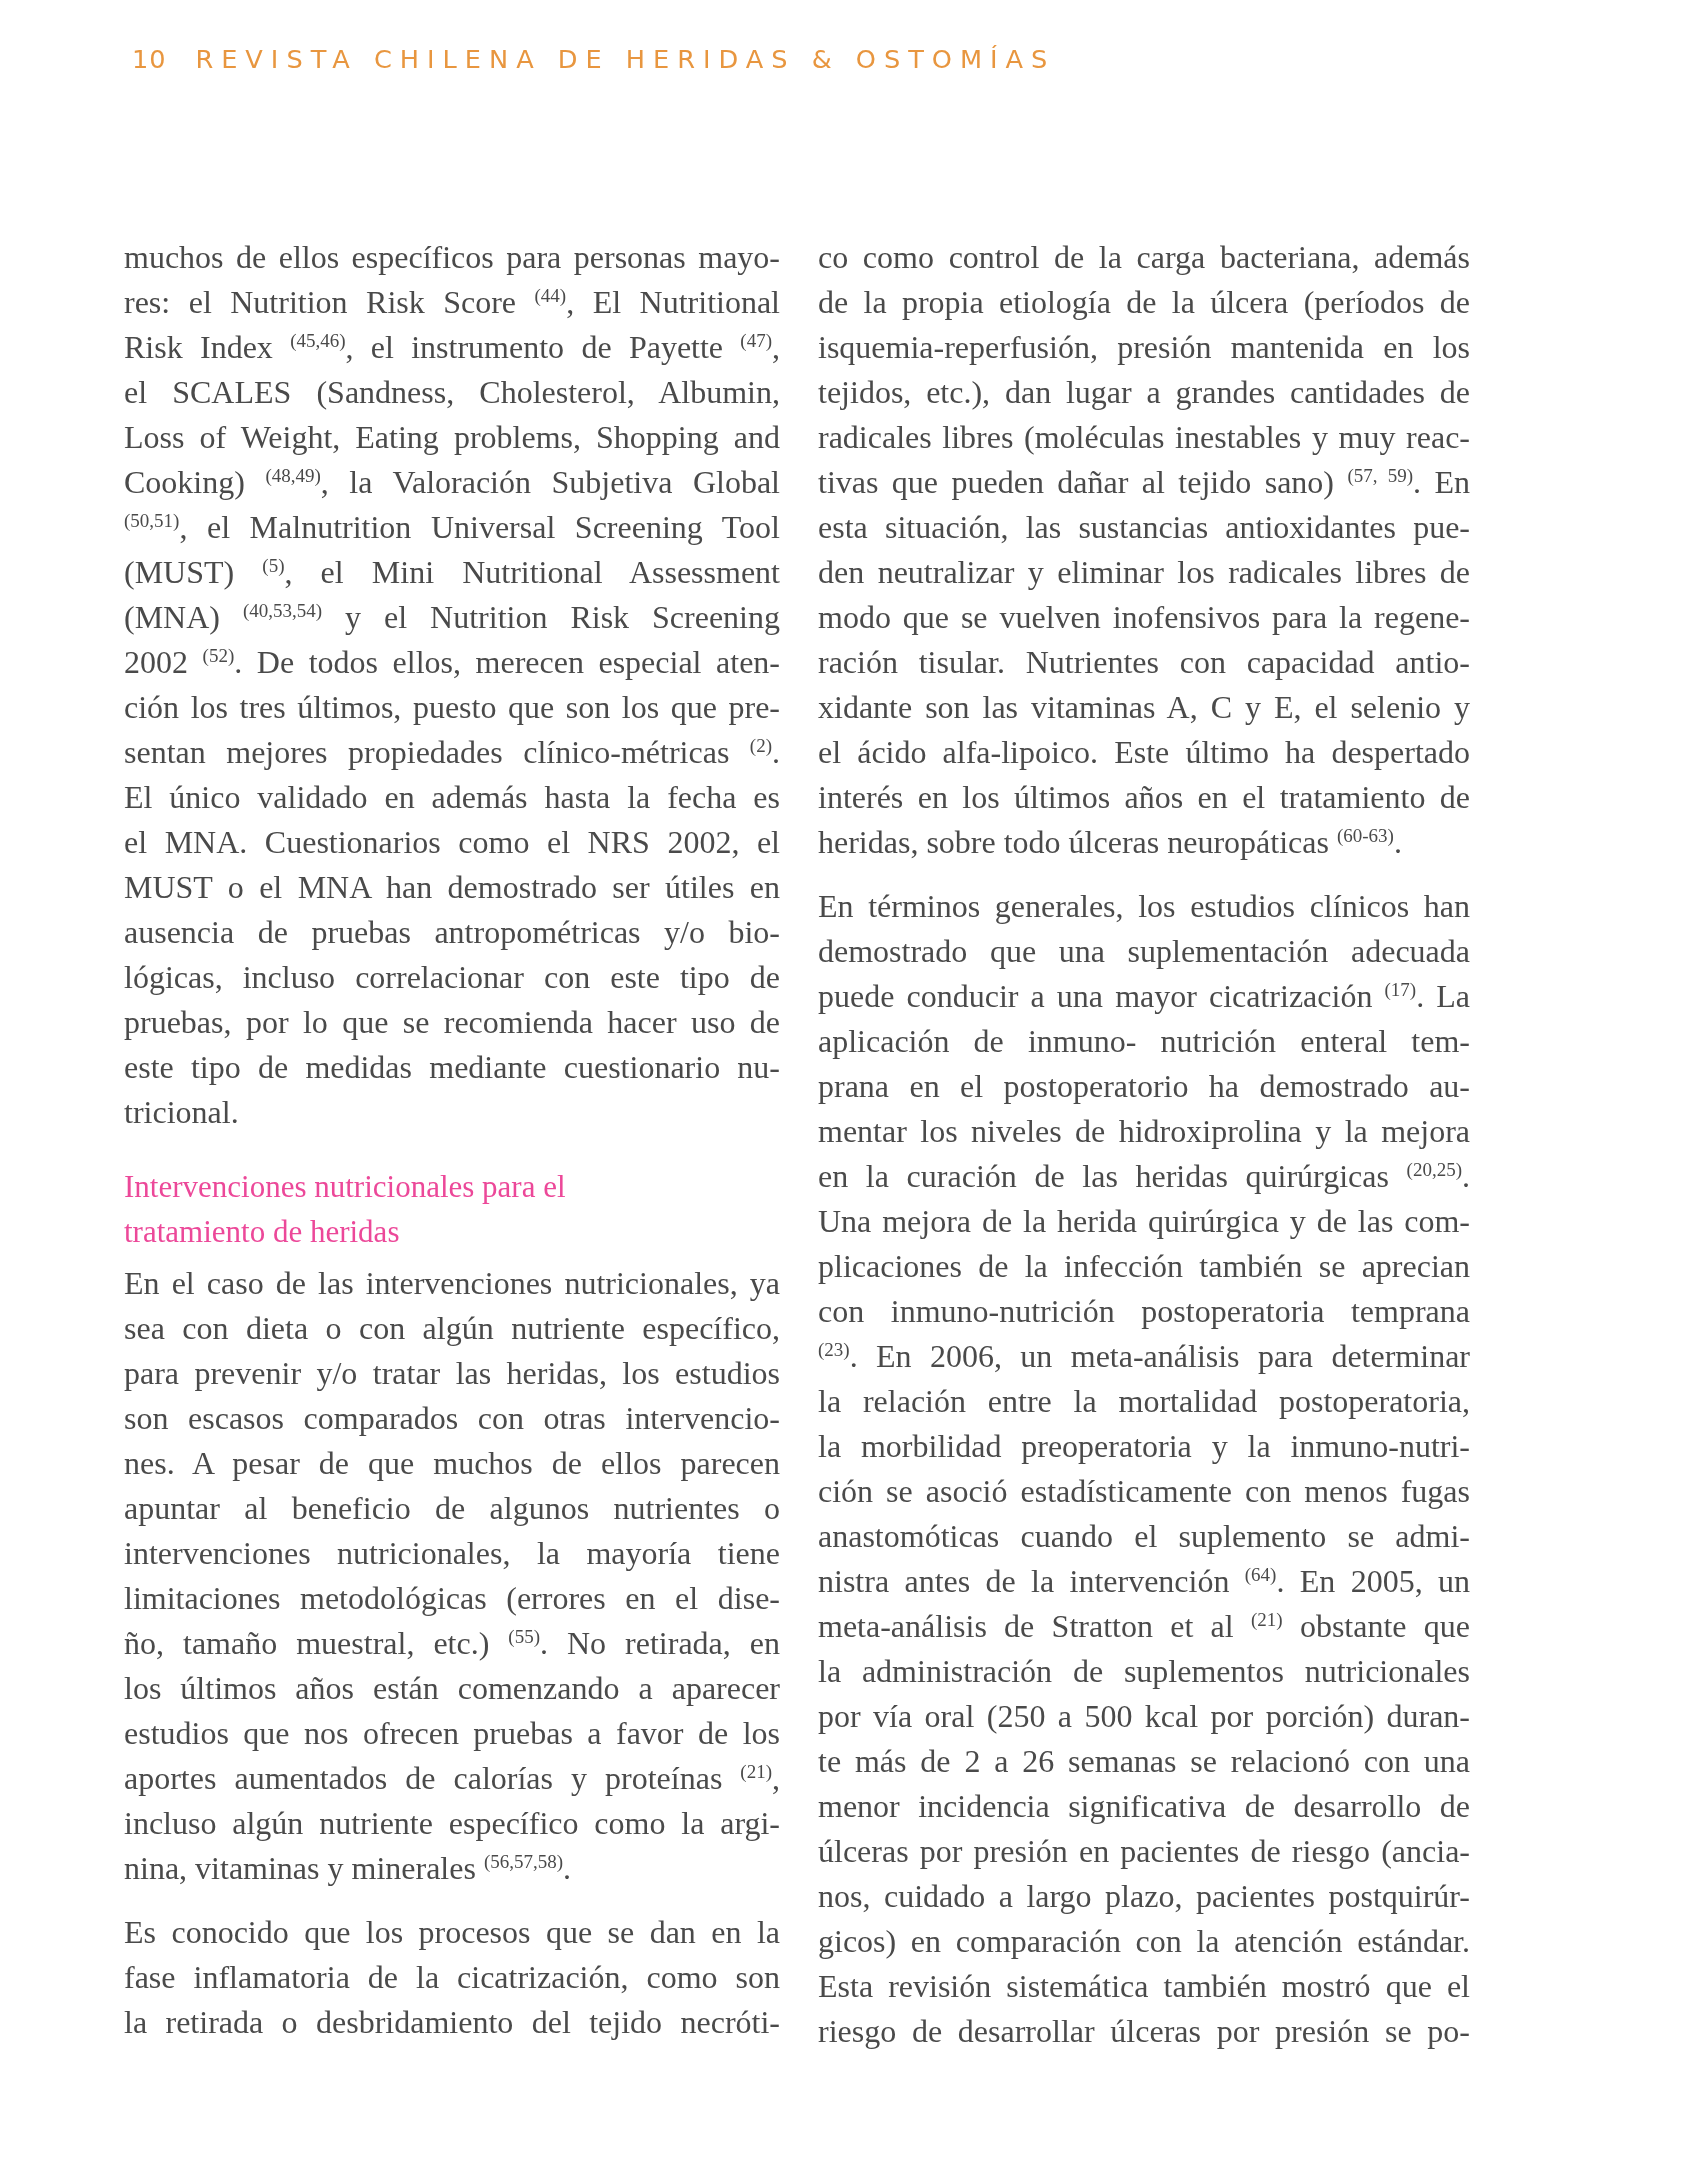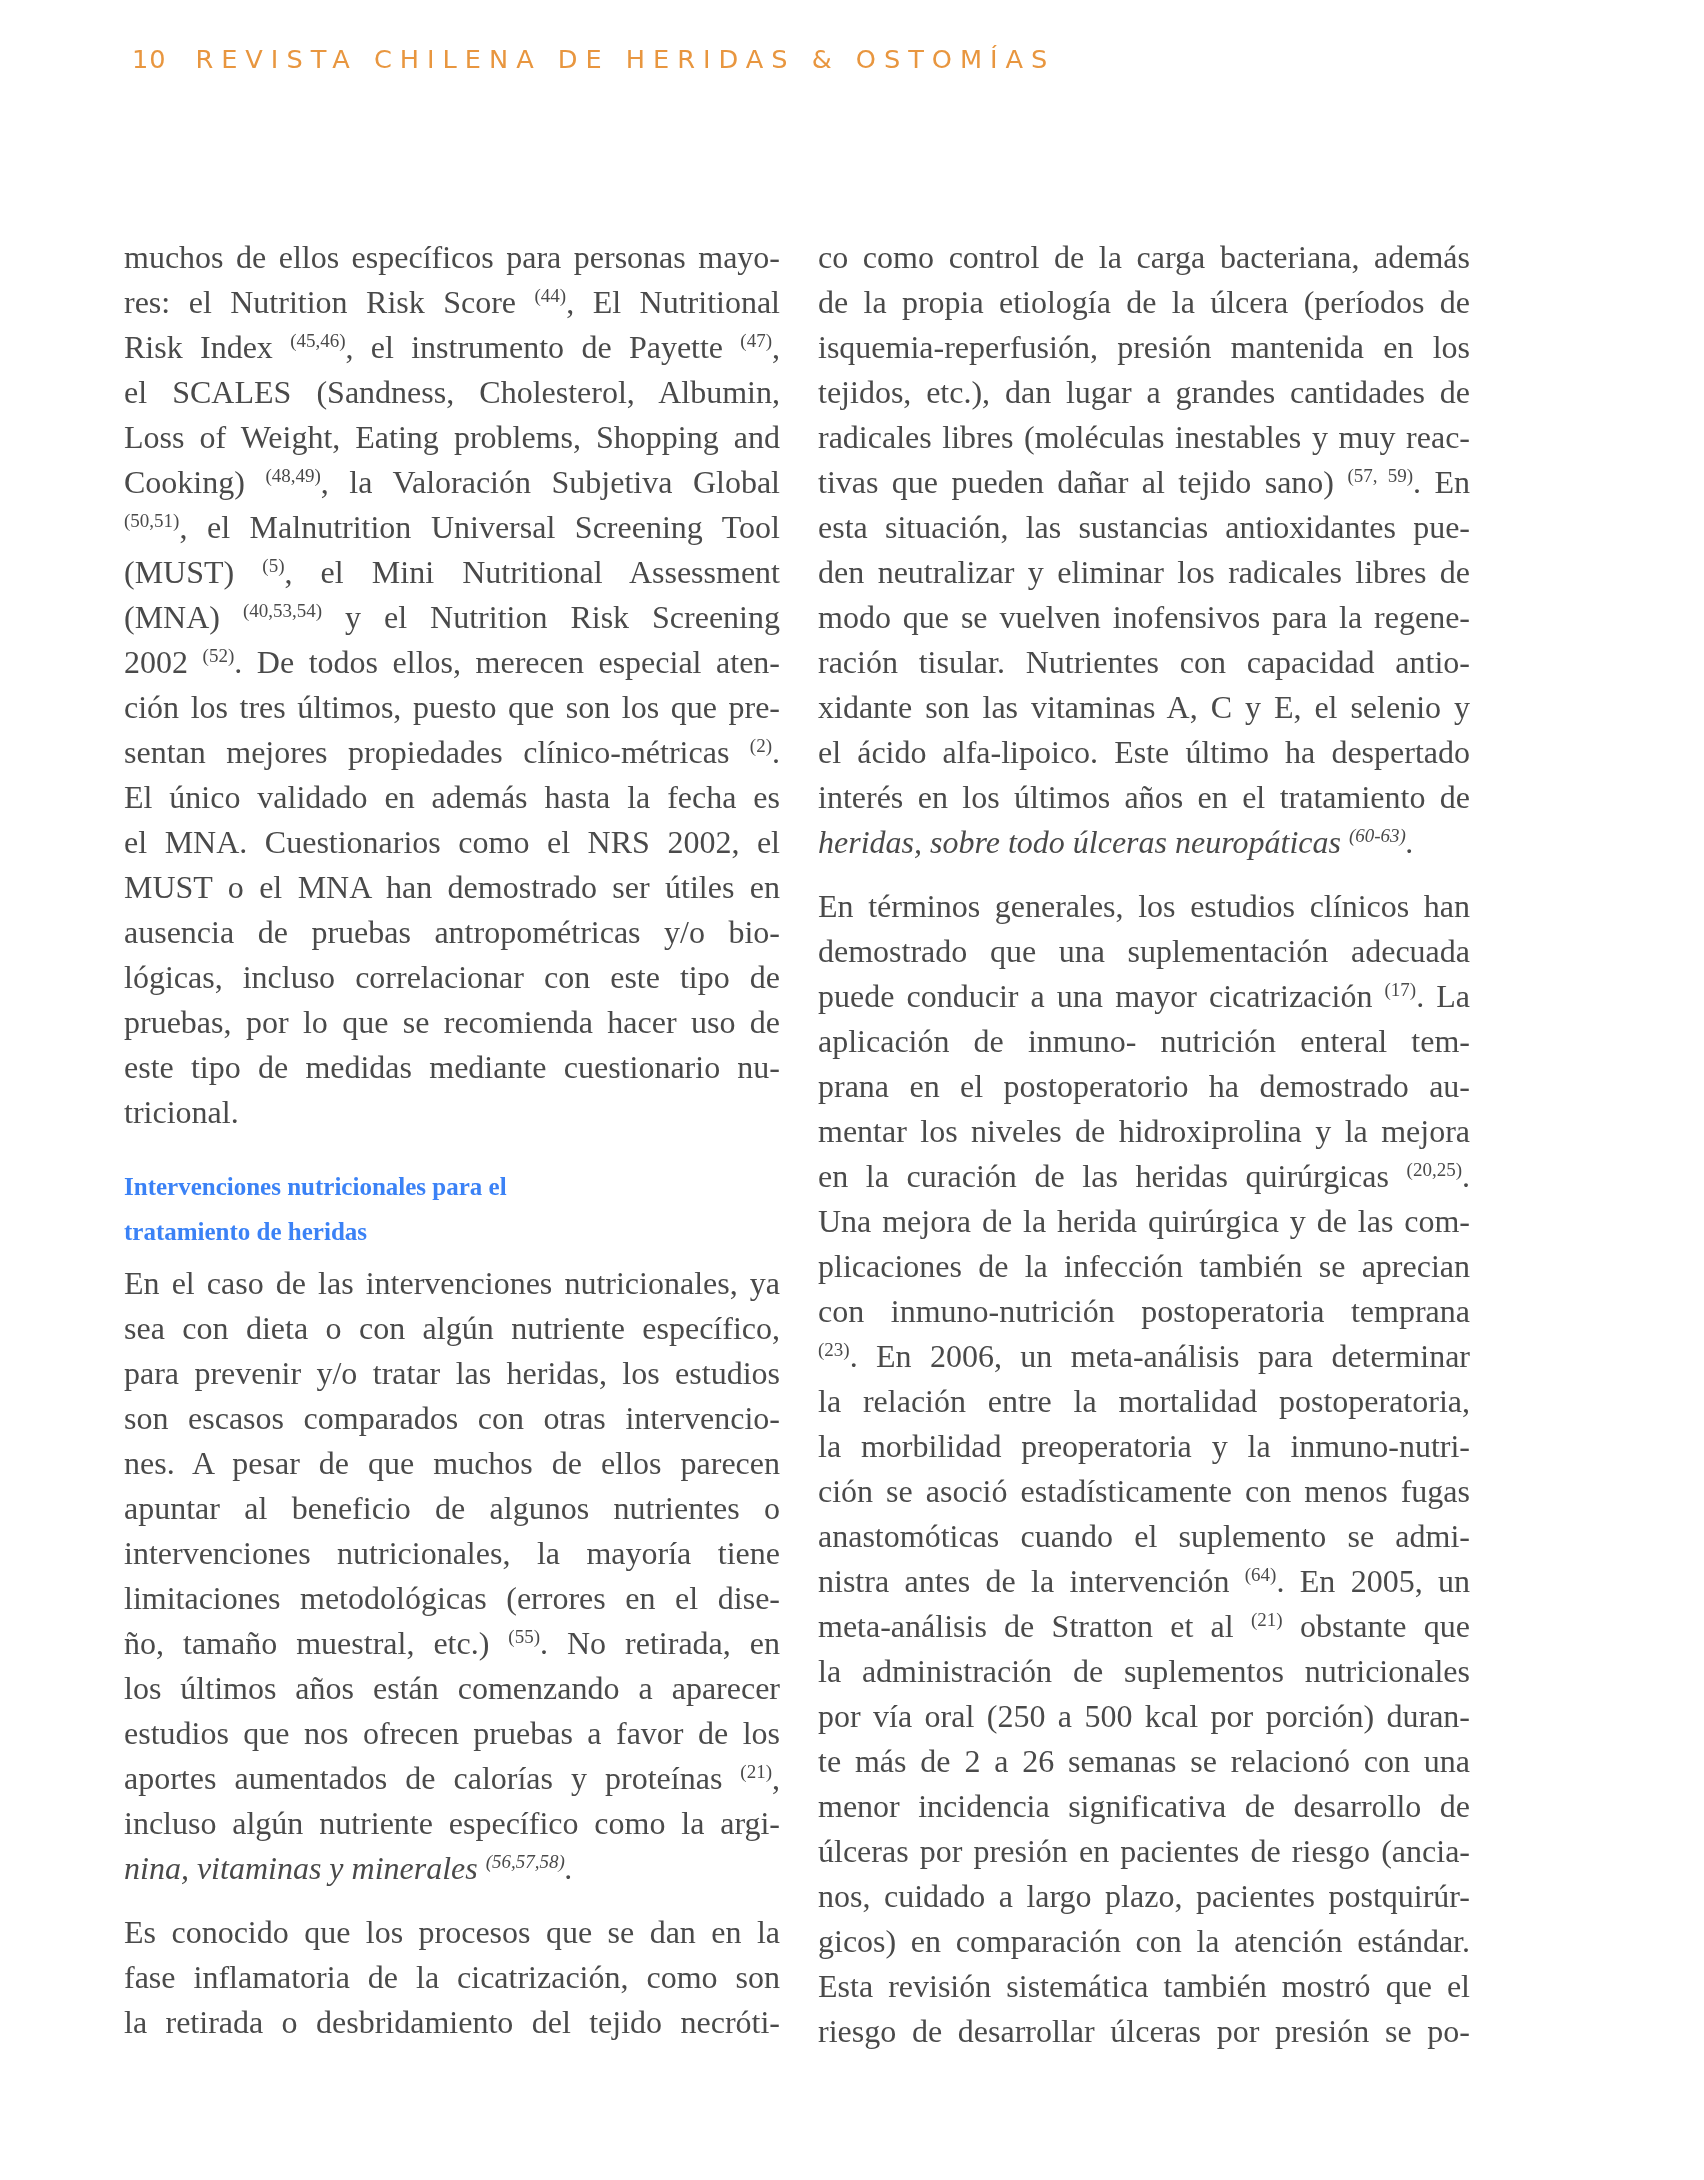--- a/index.html
+++ b/index.html
@@ -12,25 +12,25 @@
   }
   .running-header .page-num { margin-right: 29px; letter-spacing: 0.9px; }
   .column {
     position: absolute; top: 235px; width: 656px;
     font-family: "Liberation Serif", serif;
     font-size: 32px; line-height: 45px; color: #4a4a4a;
   }
   .col-left { left: 124px; }
   .col-right { left: 818px; width: 652px; }
   .line { display: block; white-space: nowrap; text-align: justify; text-align-last: justify; height: 45px; overflow: visible; }
-  .line.last { text-align-last: left; font-style: italic; }
+  .line.last { text-align-last: left; }
   .ref { font-size: 19px; vertical-align: 11px; line-height: 0; }
   .para-gap { height: 19px; }
   .heading {
-    color: #3b82f6; font-weight: bold; font-size: 25px;
+    color: #ec4899; font-weight: normal; font-size: 31px;
   }
   .heading .line { text-align-last: left; }
   .head-gap-before { height: 29px; }
   .head-gap-after { height: 6.8px; }
 </style>
 </head>
 <body>
 
 <div class="running-header">
   <span class="page-num">10</span><span>REVISTA CHILENA DE HERIDAS &amp; OSTOMÍAS</span>

